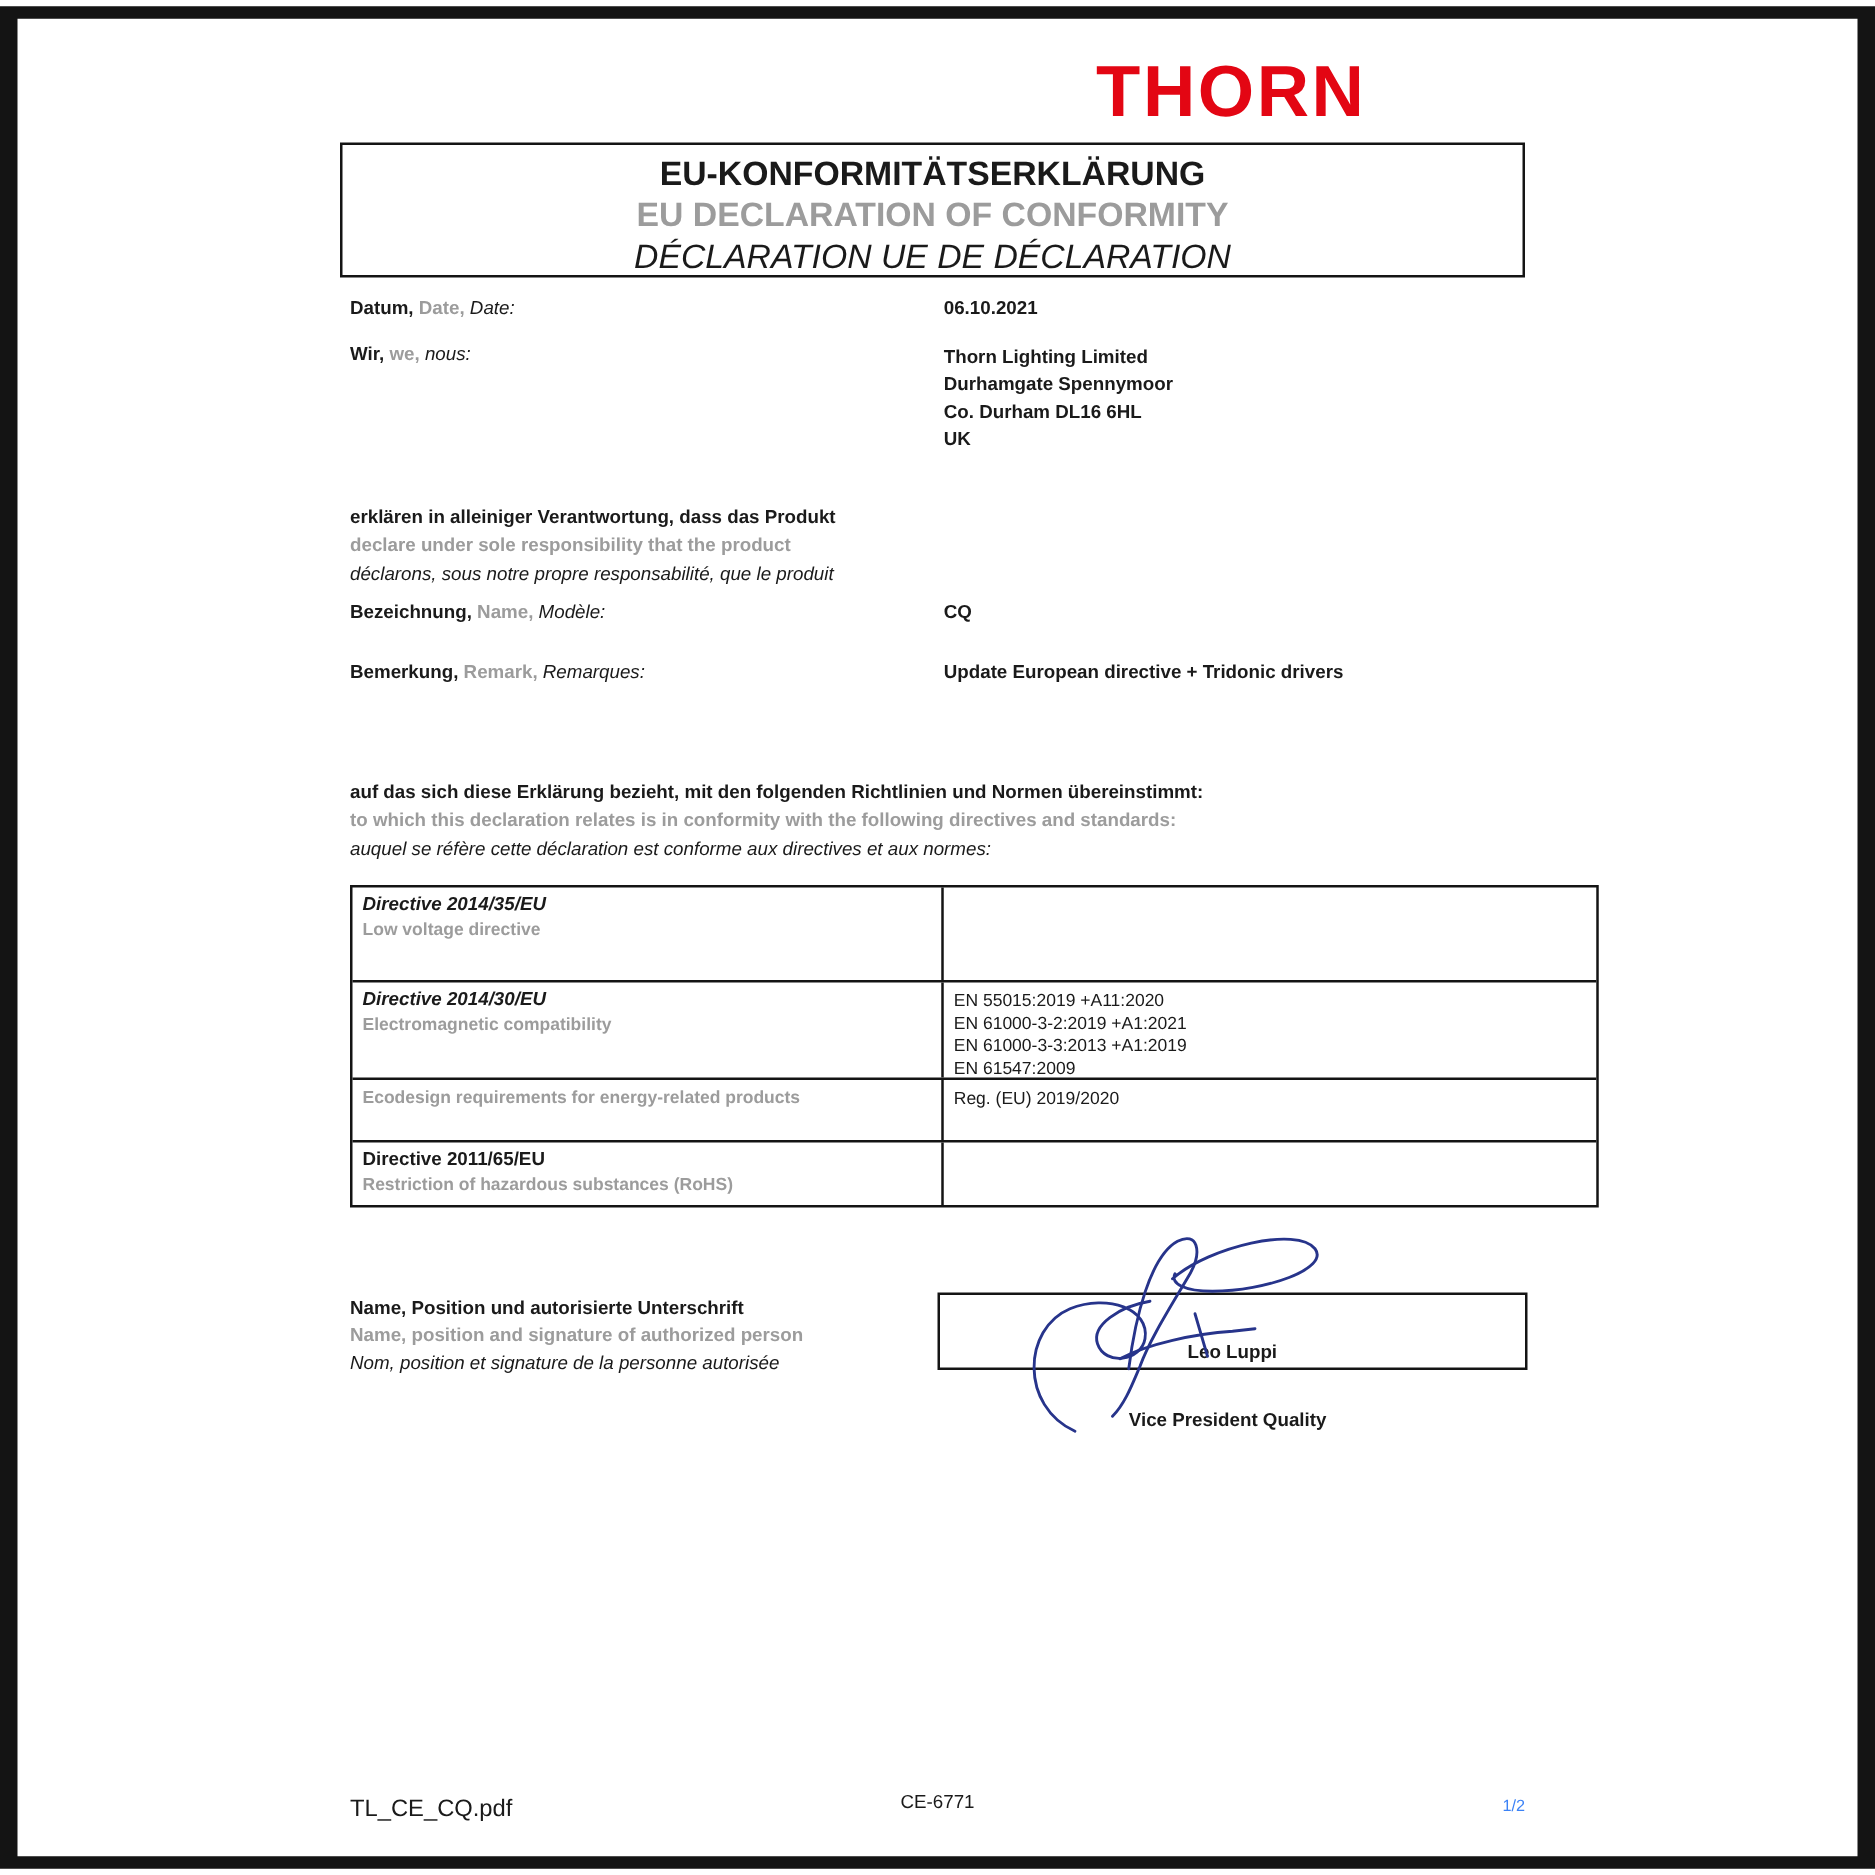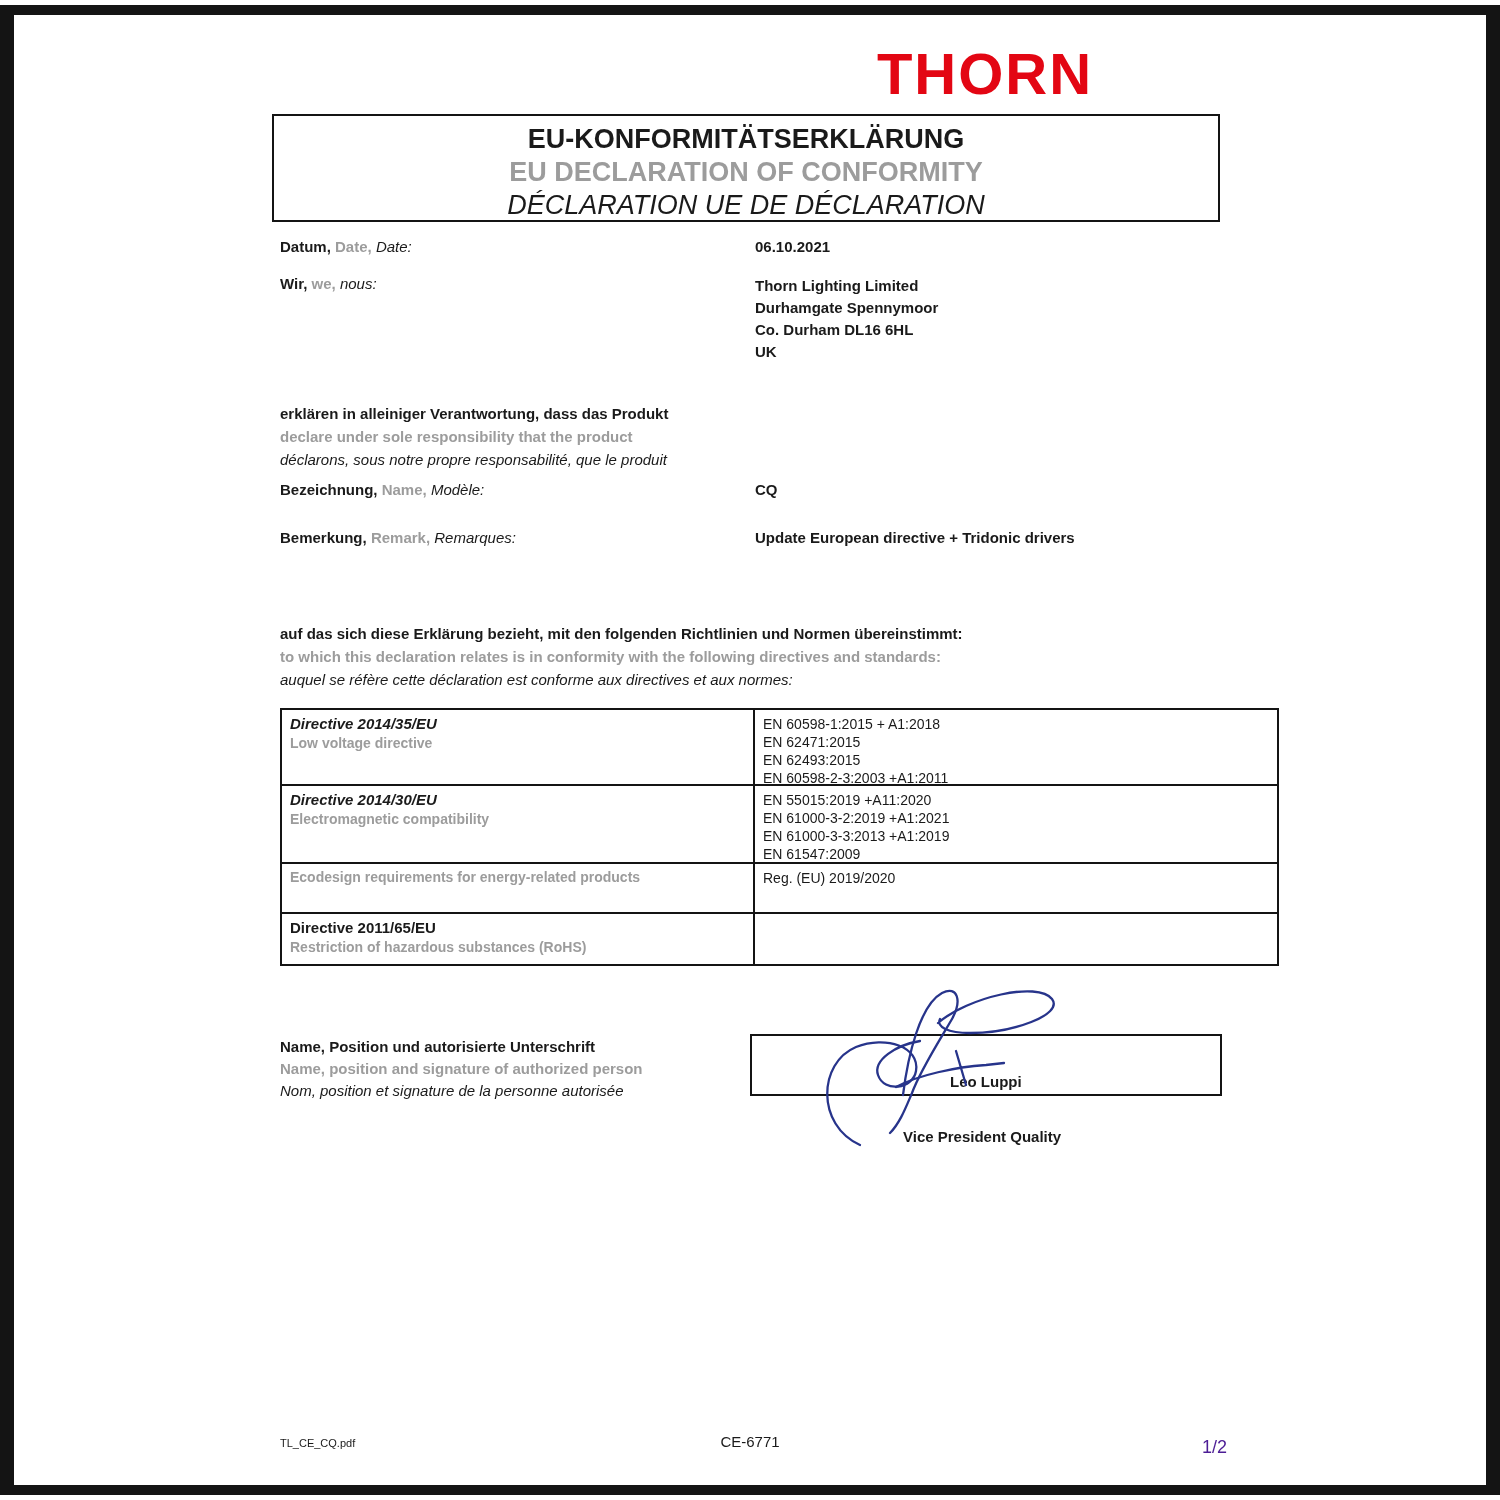--- a/index.html
+++ b/index.html
@@ -98,23 +98,23 @@
     font-size: 15px; font-weight: bold; color: #1a1a1a;
   }
   .sig-svg {
     position: absolute;
     left: 808px; top: 975px;
     width: 272px; height: 180px;
     z-index: 5;
   }
   .sig-svg path { stroke: #27348b; stroke-width: 2.3; fill: none; stroke-linecap: round; }
 
-  .footer-left  { left: 280px;  top: 1437px; font-size: 11px; color: #1a1a1a; }
+  .footer-left  { left: 280px;  top: 1437px; font-size: 19px; color: #1a1a1a; }
   .footer-mid   { left: 0; width: 1500px; top: 1433px; text-align: center; font-size: 15px; color: #1a1a1a; }
-  .footer-right { left: 1202px; top: 1437px; font-size: 18px; color: #4c1d95; }
+  .footer-right { left: 1202px; top: 1437px; font-size: 13px; color: #3b82f6; }
 </style>
 </head>
 <body>
 
 <div class="page">
   <div class="frame"></div>
 
   <div class="logo">THORN</div>
 
   <div class="title-box">
@@ -165,24 +165,20 @@
     <div class="ben">to which this declaration relates is in conformity with the following directives and standards:</div>
     <div class="bfr">auquel se réfère cette déclaration est conforme aux directives et aux normes:</div>
   </div>
 
   <div class="dtable">
     <div class="trow r0">
       <div class="tcell cl">
         <div class="dname it">Directive 2014/35/EU</div>
         <div class="ddesc">Low voltage directive</div>
       </div>
-      <div class="tcell stds pre">EN 60598-1:2015 + A1:2018
-EN 62471:2015
-EN 62493:2015
-EN 60598-2-3:2003 +A1:2011</div>
     </div>
     <div class="trow r1">
       <div class="tcell cl">
         <div class="dname it">Directive 2014/30/EU</div>
         <div class="ddesc">Electromagnetic compatibility</div>
       </div>
       <div class="tcell stds pre">EN 55015:2019 +A11:2020
 EN 61000-3-2:2019 +A1:2021
 EN 61000-3-3:2013 +A1:2019
 EN 61547:2009</div>

